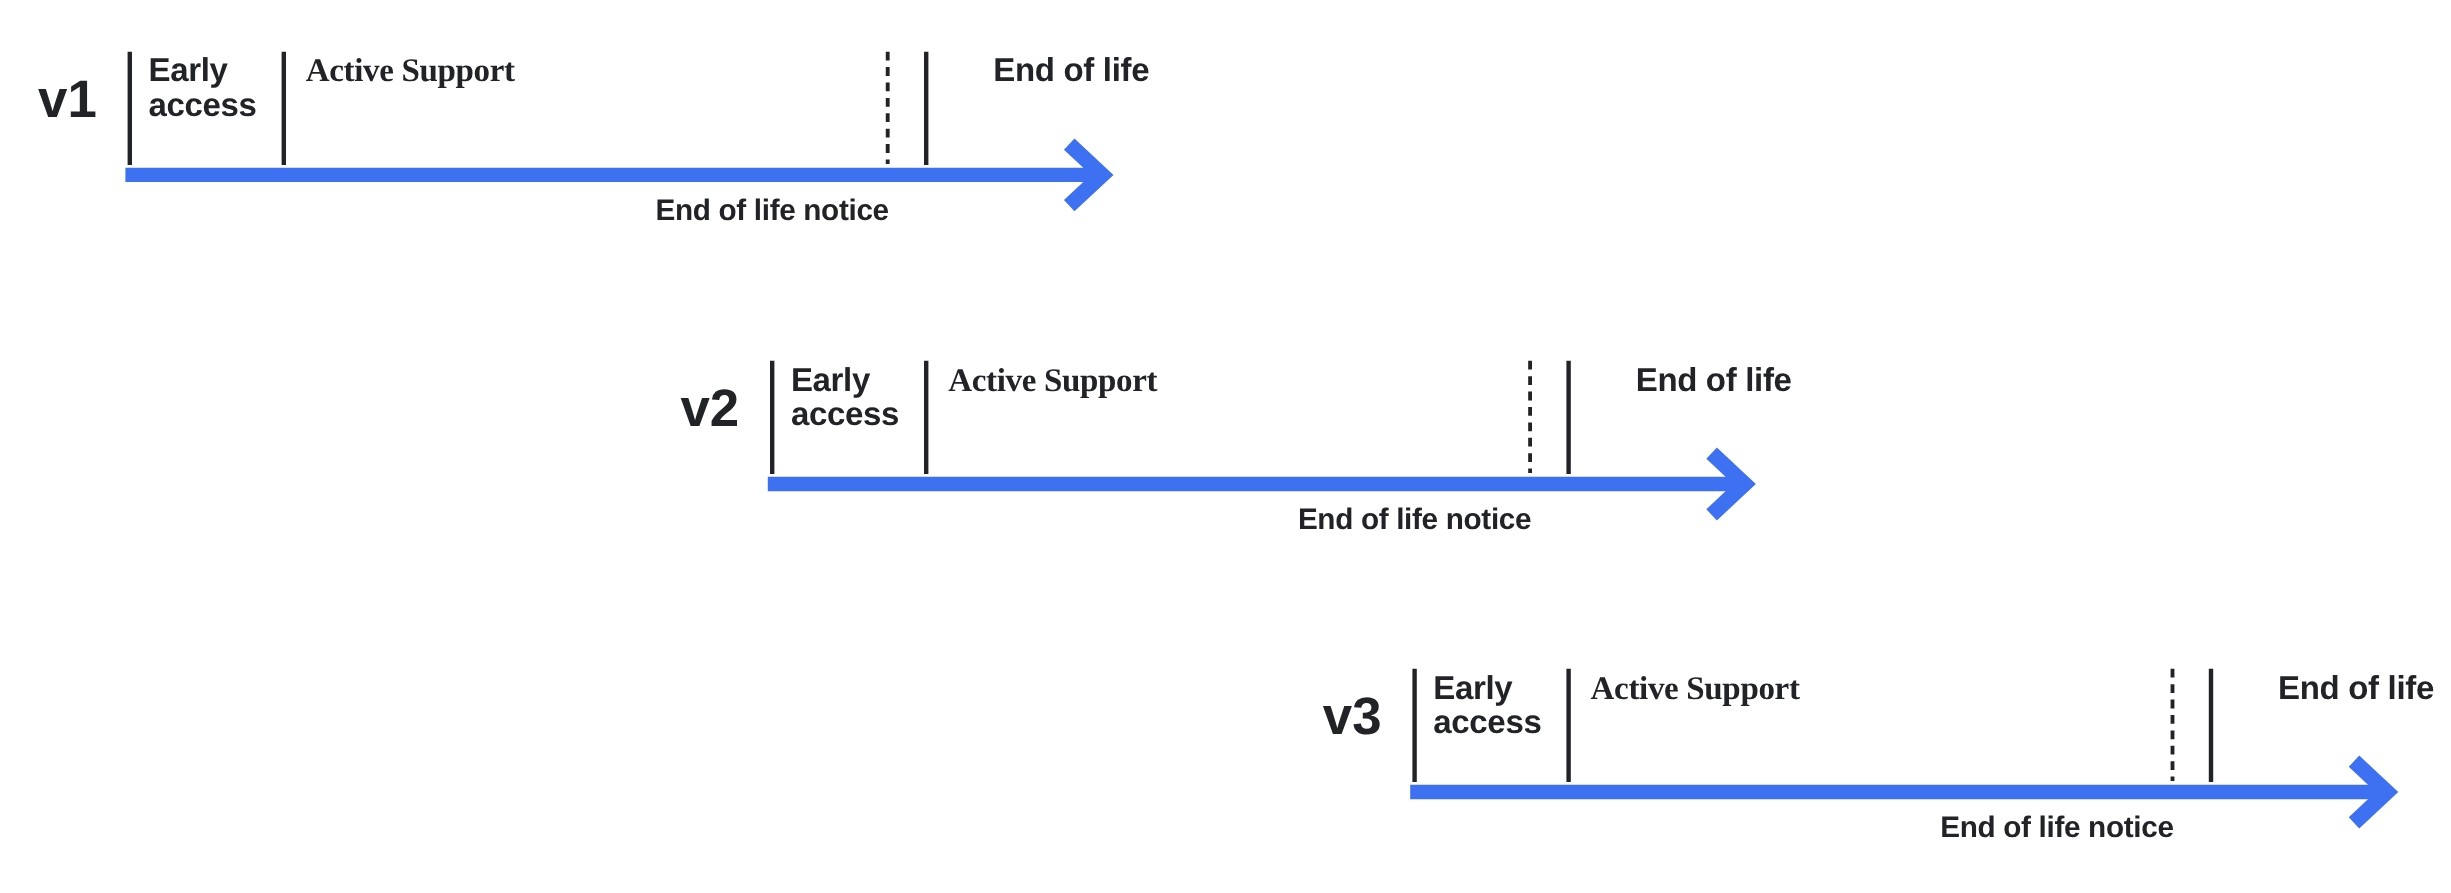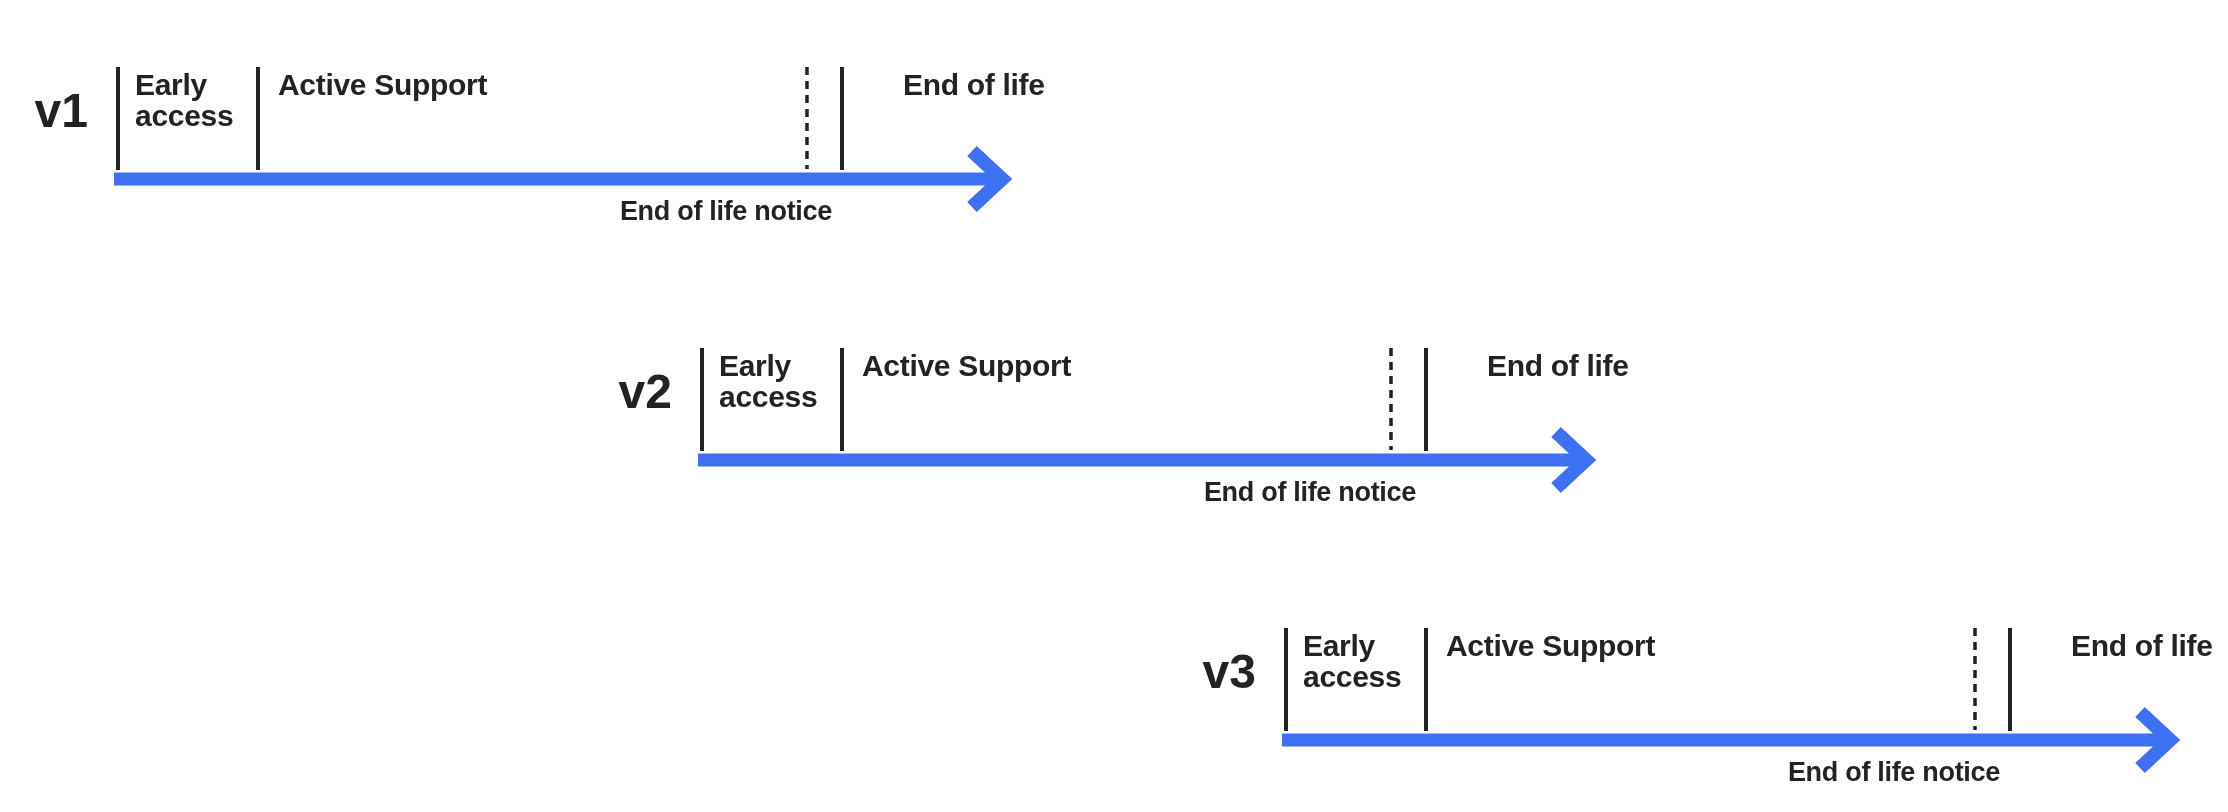--- a/index.html
+++ b/index.html
@@ -5,21 +5,21 @@
   * { margin: 0; padding: 0; box-sizing: border-box; }
   html, body { width: 2228px; height: 812px; }
   body {
     position: relative;
     overflow: hidden;
     background: var(--background, #ffffff);
     color: var(--ink, #212327);
     font-family: "Liberation Sans", sans-serif;
     font-weight: 700;
   }
-  .canvas { position: absolute; inset: 0; margin-top: 20px; }
+  .canvas { position: absolute; inset: 0; }
 
   .timeline {
     position: absolute;
     width: 1160px;
     height: 250px;
   }
   .timeline svg { position: absolute; left: 0; top: 0; }
 
   .version-label {
     position: absolute;
@@ -37,27 +37,27 @@
   .phase-label {
     position: absolute;
     top: 30px;
     font-size: 30px;
     line-height: 31px;
     font-weight: 700;
     letter-spacing: -0.3px;
     color: var(--ink, #212327);
   }
   .phase-label.early   { left: 167px; width: 118px; }
-  .phase-label.active  { left: 310px; width: 290px; }
+  .phase-label.active  { left: 310px; width: 290px; font-family: Liberation Serif, serif; }
   .phase-label.eol     { left: 935px; width: 230px; }
 
   .notice-label {
     position: absolute;
     top: 157px;
-    left: 544px;
+    left: 520px;
     width: 320px;
     text-align: right;
     font-size: 27px;
     line-height: 31px;
     font-weight: 700;
     letter-spacing: -0.3px;
     color: var(--ink, #212327);
   }
 
   

